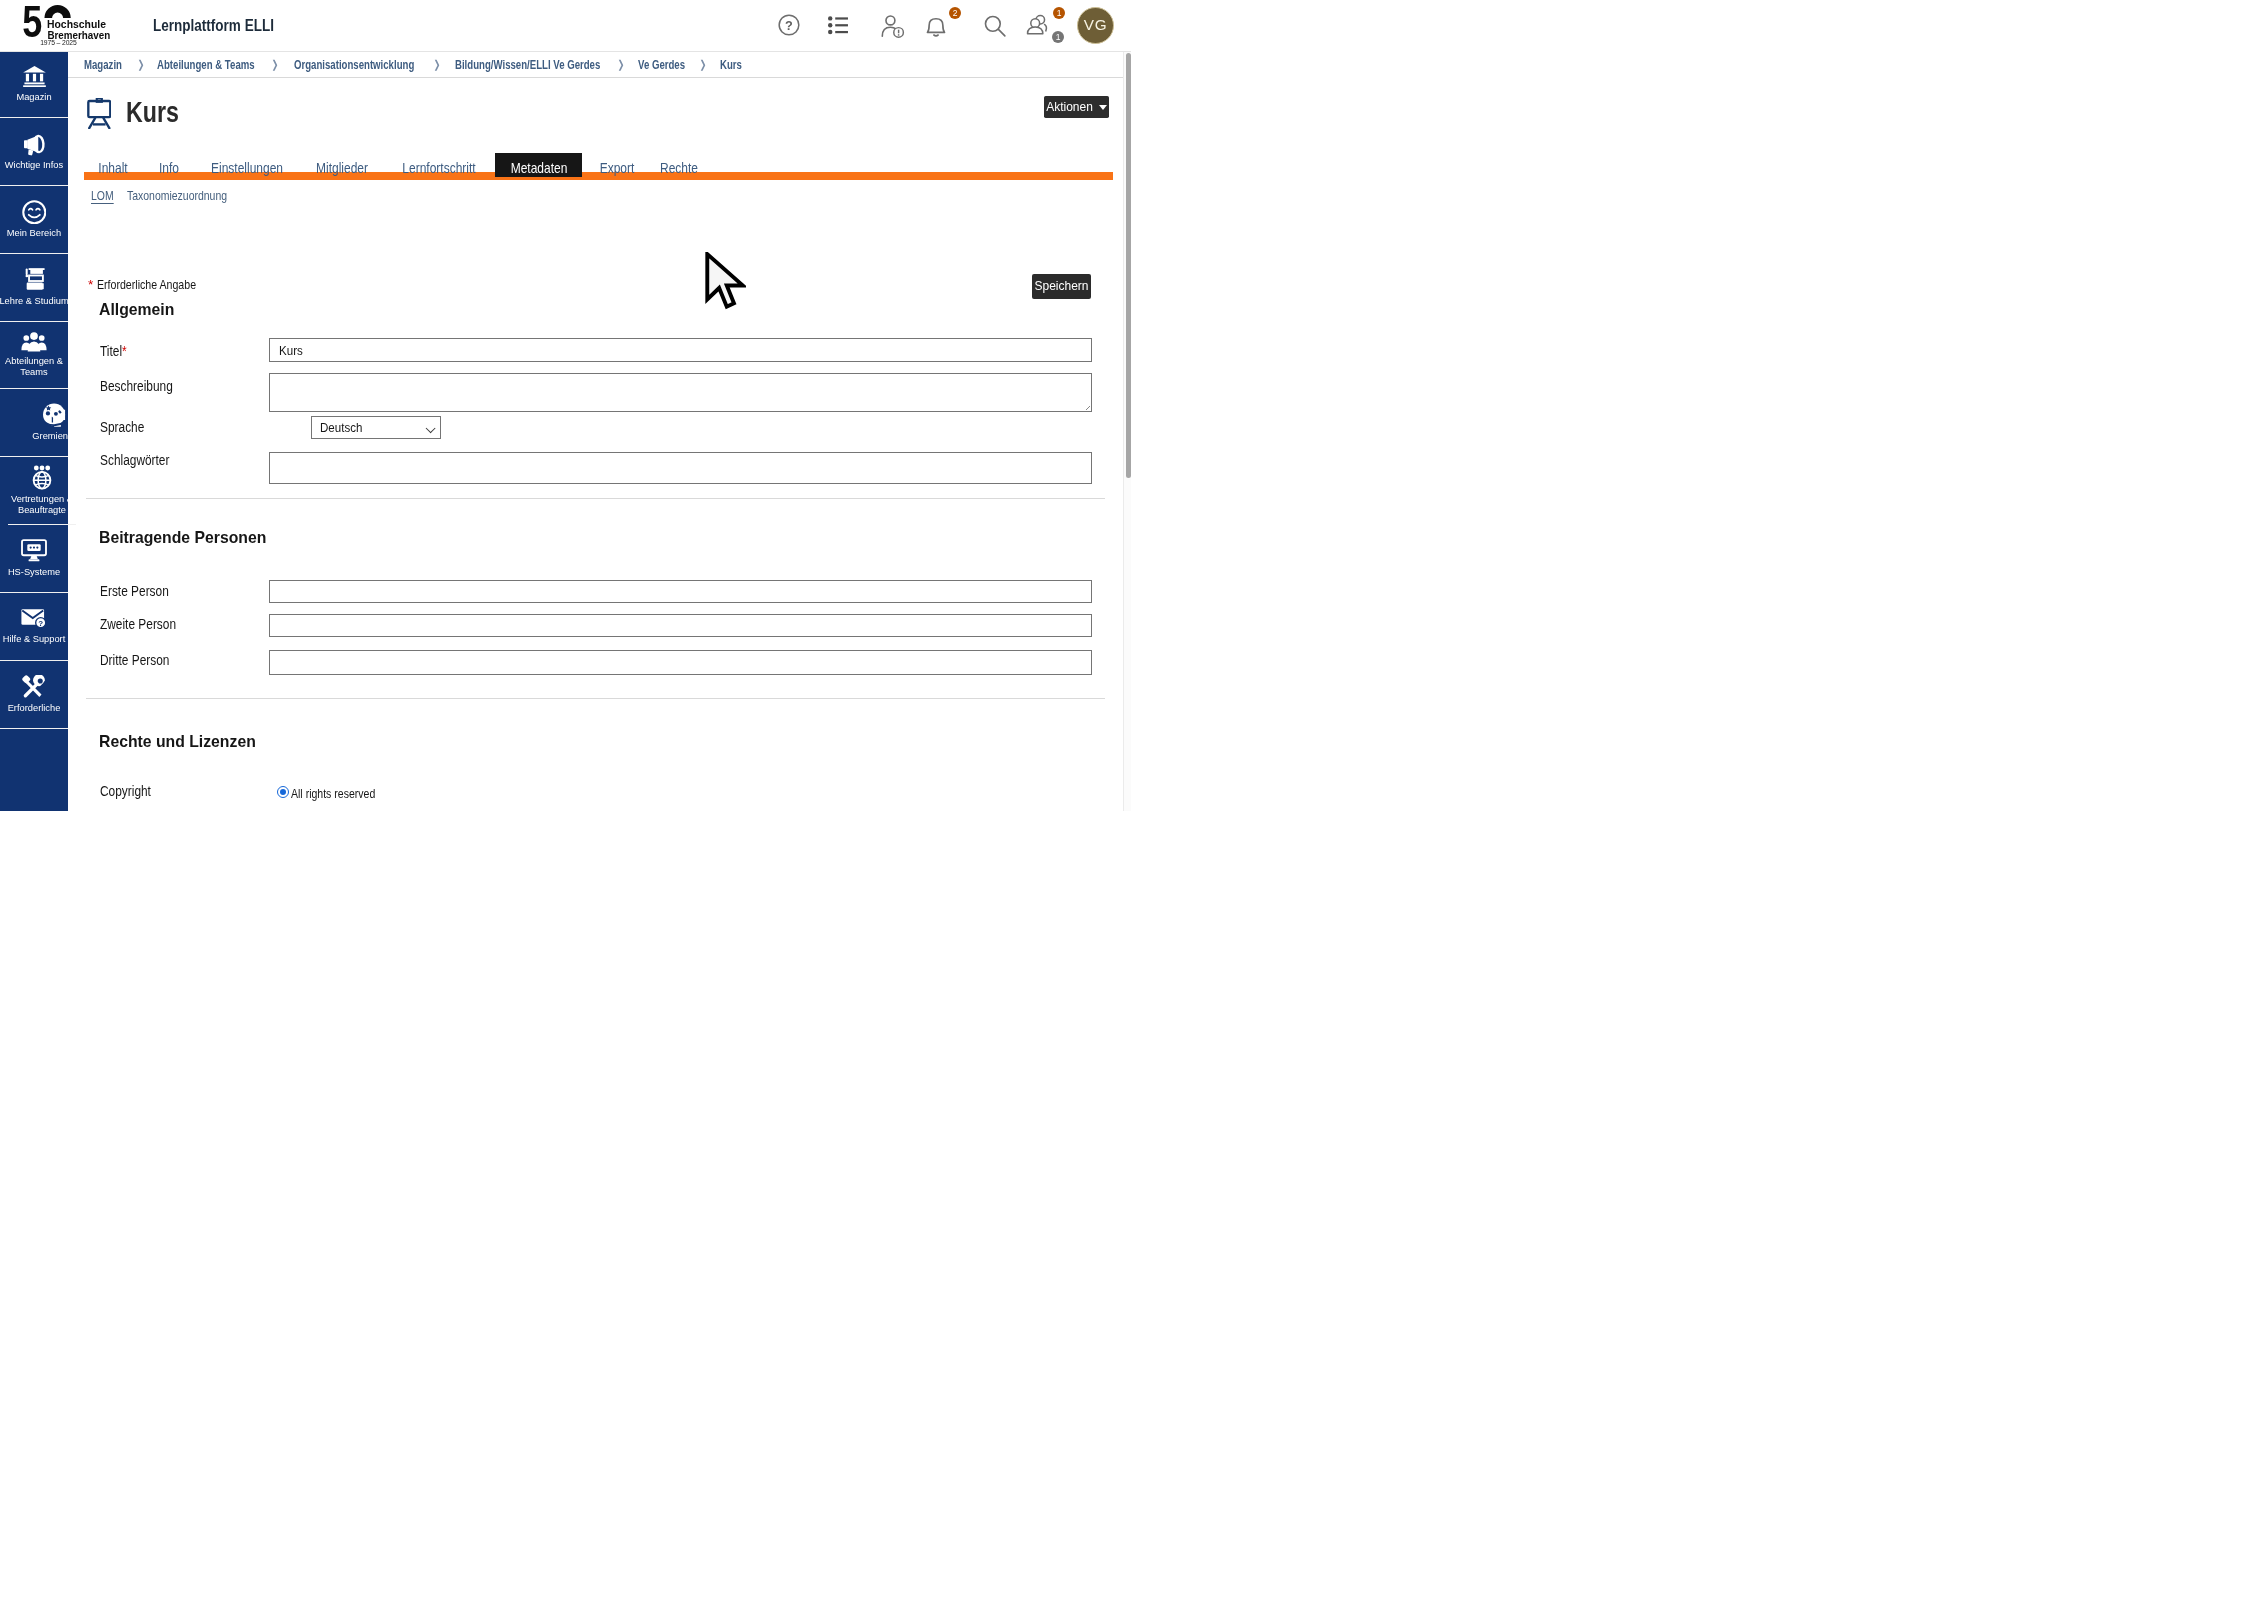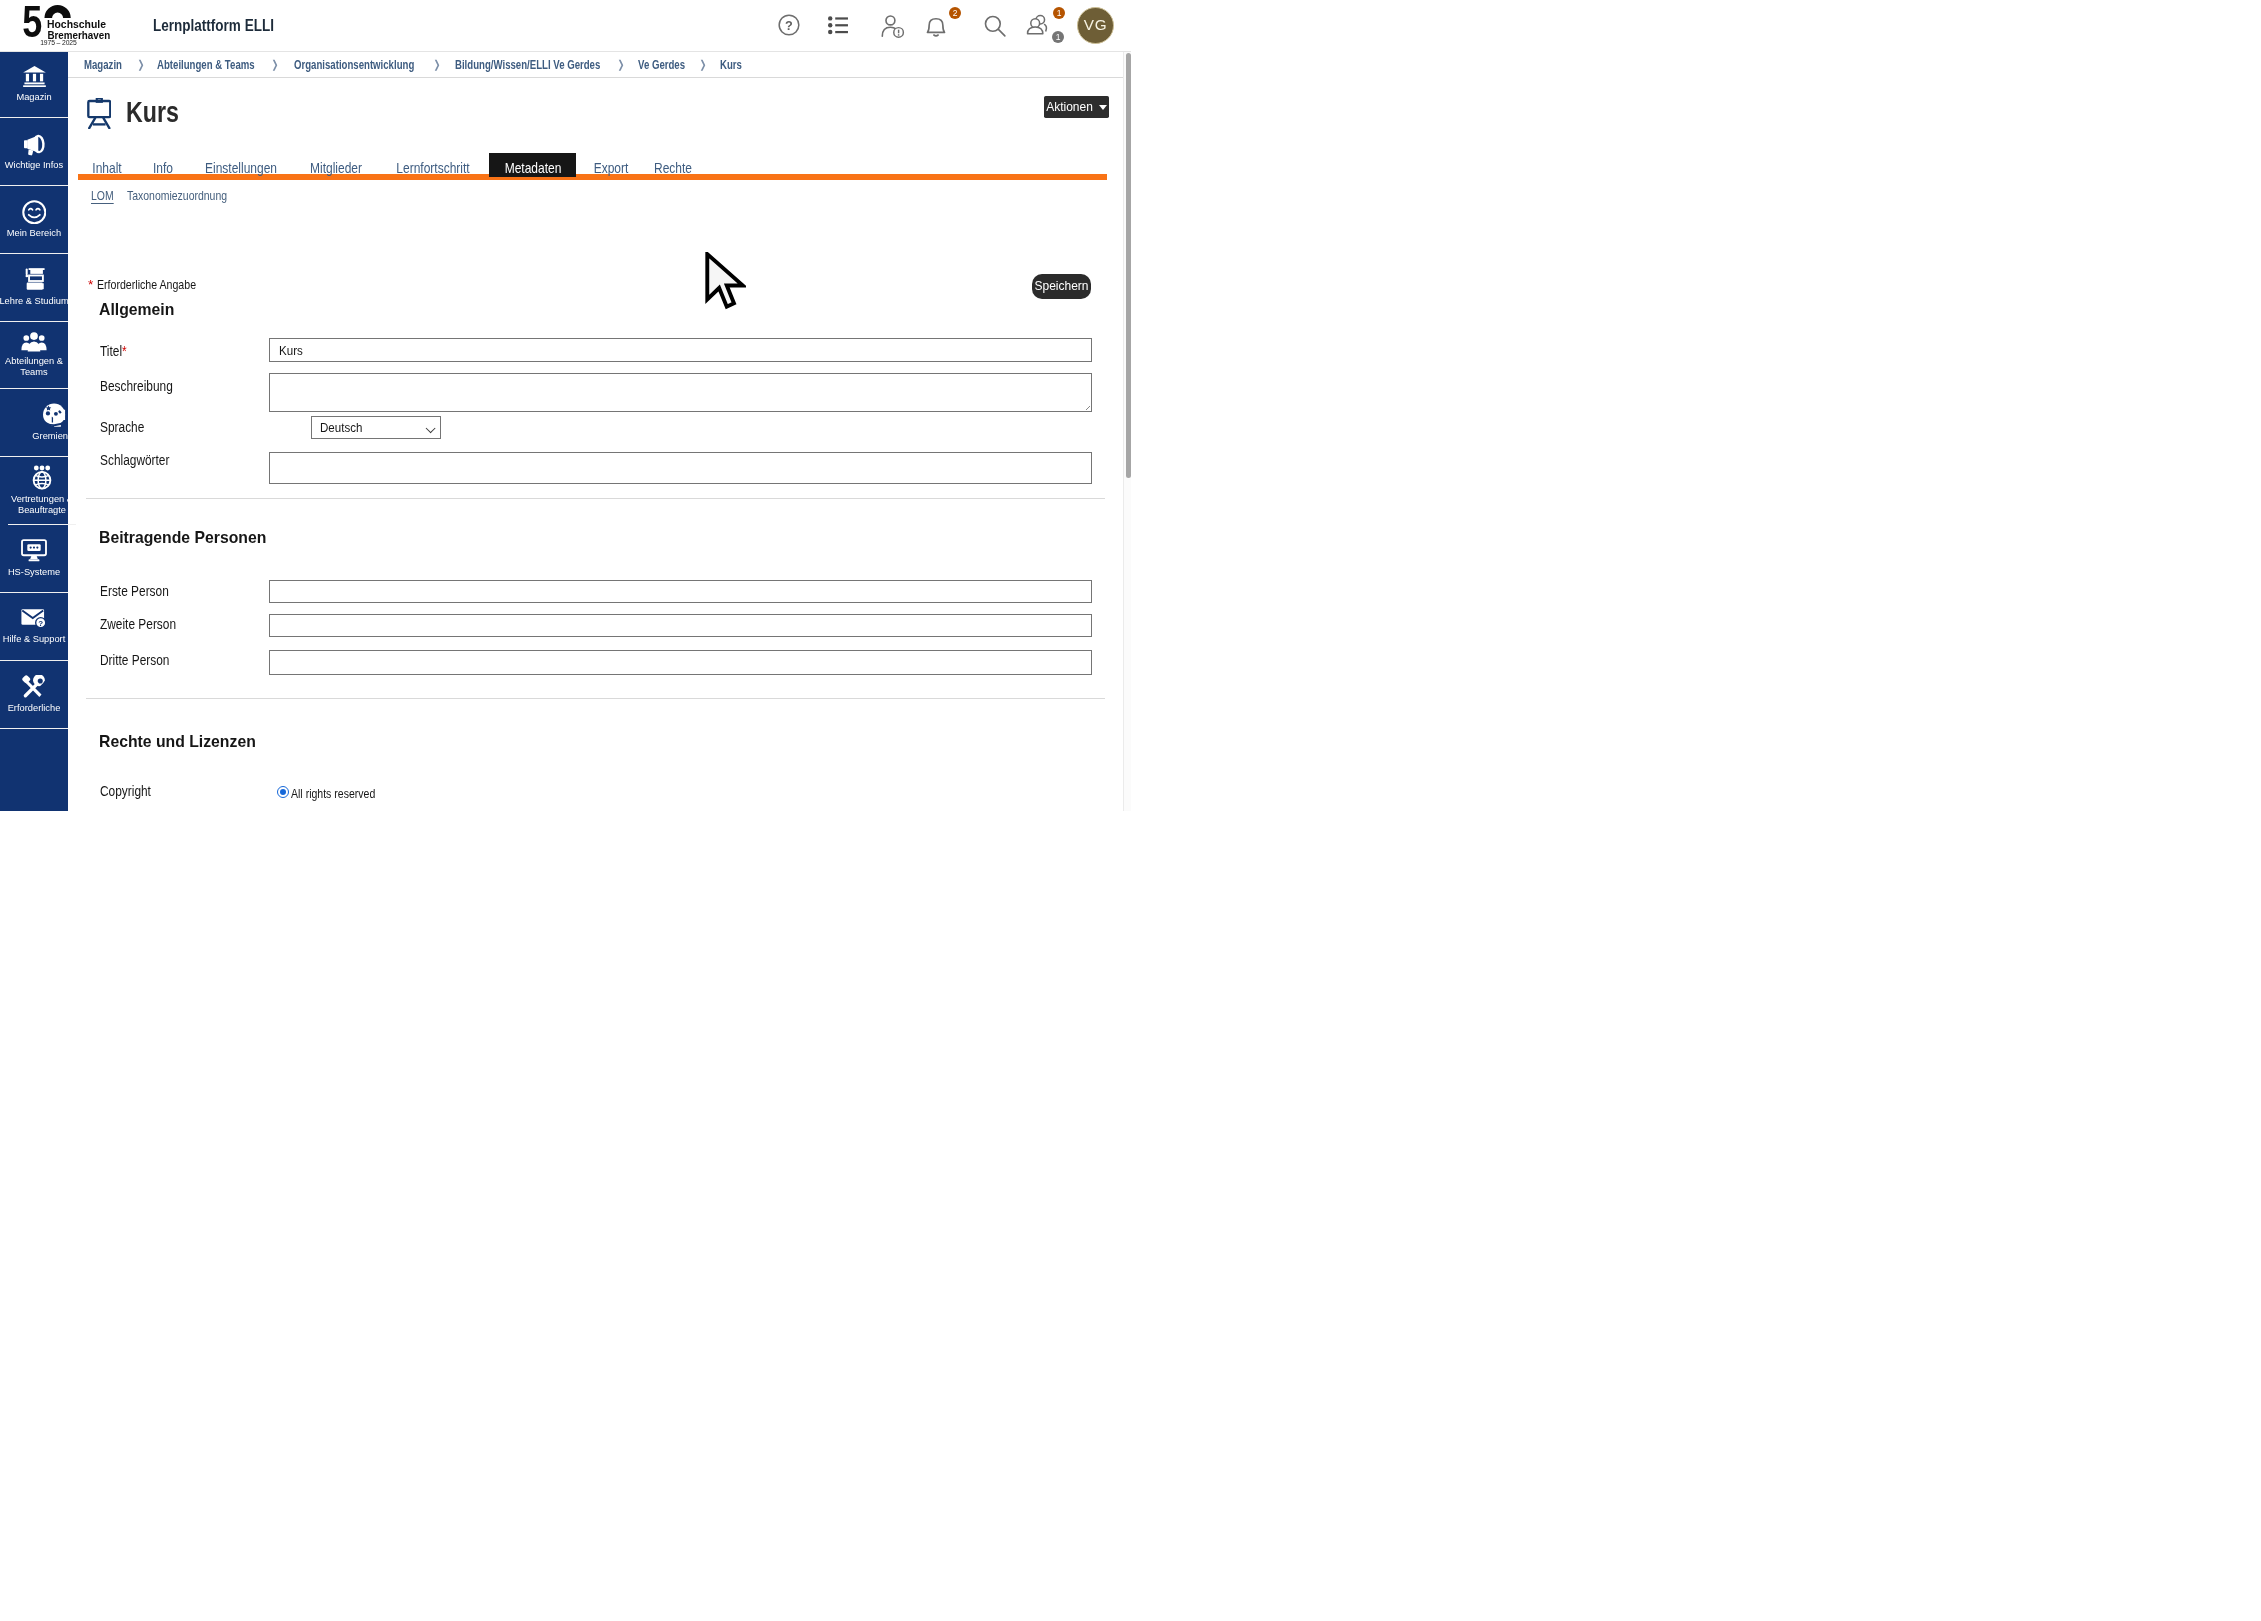--- a/index.html
+++ b/index.html
@@ -36,43 +36,43 @@
 
 
 .content { position:absolute; left:68px; top:78px; width:1054px; height:733px; background:#fff; }
 .titleicon { position:absolute; left:18.7px; top:20.4px; }
 .pagetitle { position:absolute; left:58px; top:17px; font-size:29px; line-height:34px; font-weight:bold; color:#2b2b2b; transform-origin:left center; transform:scaleX(0.8); }
 .btn-aktionen { position:absolute; left:976px; top:18px; width:65px; height:22px; background:#2d2d2d;
   color:#fff; font-size:12px; border-radius:1.7px; display:flex; align-items:center; justify-content:center; gap:6px; }
 .btn-aktionen .caret { width:0; height:0; border-left:4.2px solid transparent; border-right:4.2px solid transparent;
   border-top:5.1px solid #fff; }
 
-.tabs { position:absolute; left:10px; top:75px; width:1029px; height:27px;
-  border-bottom:6px solid #f97316; }
+.tabs { position:absolute; left:16px; top:75px; width:1029px; height:27px;
+  border-bottom:8px solid #f97316; }
 .tab { position:absolute; top:5.5px; font-size:15px; line-height:18px; color:#3e5c80; white-space:nowrap;
   transform:translateX(-50%) scaleX(0.8); }
 .tabbox { position:absolute; left:411px; top:0; width:87px; height:24px; background:#161616; }
 .tab.active { color:#fff; }
 
 .subnav { position:absolute; left:0; top:110px; }
 .subnav span { position:absolute; top:0; font-size:13.6px; line-height:16px; color:#46607e;
   transform-origin:left center; transform:scaleX(0.77); white-space:nowrap; }
 .subnav .lom { text-decoration:underline; text-underline-offset:3px; }
 
 .graybar { position:absolute; left:10.6px; top:143px; width:1027px; height:45px; background:#ececec; }
 .graybar span { position:absolute; left:405px; top:14.4px; font-size:14px; line-height:17px; color:#1c1c1c;
   transform-origin:left center; transform:scaleX(0.81); white-space:nowrap; }
 .graybar svg { position:absolute; left:371px; top:11px; }
 
 .reqline { position:absolute; left:20px; top:199px; font-size:13.6px; line-height:16px; color:#161616; }
 .reqline .star { color:#cc0000; }
 .reqline .rtext { position:absolute; left:8.8px; top:0; transform-origin:left center; transform:scaleX(0.78);
   white-space:nowrap; }
 .btn-speichern { position:absolute; left:964px; top:196px; width:59px; height:24.6px; background:#2b2b2b;
-  color:#fff; font-size:12px; border-radius:10px; display:flex; align-items:center; justify-content:center; }
+  color:#fff; font-size:12px; border-radius:2px; display:flex; align-items:center; justify-content:center; }
 
 .sechead { position:absolute; left:31px; font-size:16.6px; line-height:19.5px; font-weight:bold; color:#161616;
   transform-origin:left center; transform:scaleX(0.95); white-space:nowrap; }
 .flabel { position:absolute; left:32px; font-size:14px; line-height:17px; color:#161616;
   transform-origin:left center; transform:scaleX(0.85); white-space:nowrap; }
 .flabel .star { color:#cc0000; }
 .finput { position:absolute; left:201px; width:823px; border:0.8px solid #757575; background:#fff; }
 .divider { position:absolute; left:18px; width:1019px; border-top:0.8px solid #d9d9d9; }
 
 .ftext { padding-left:9.3px; font-size:13.6px; color:#161616; display:flex; align-items:center; }

